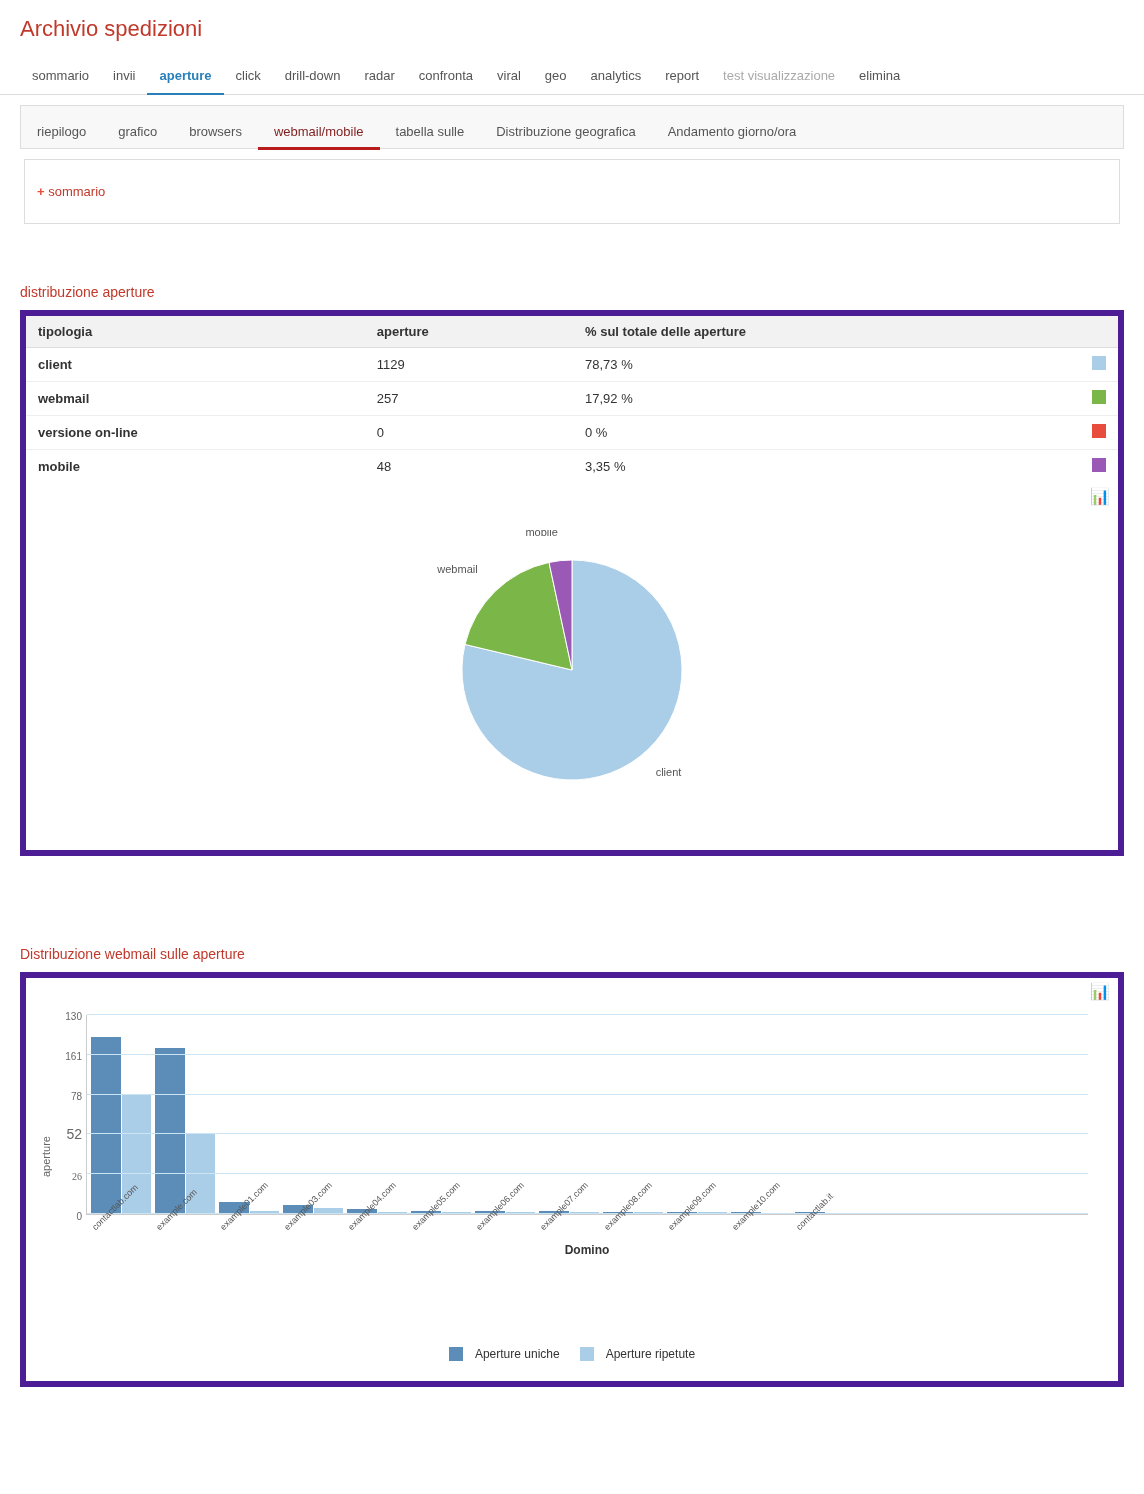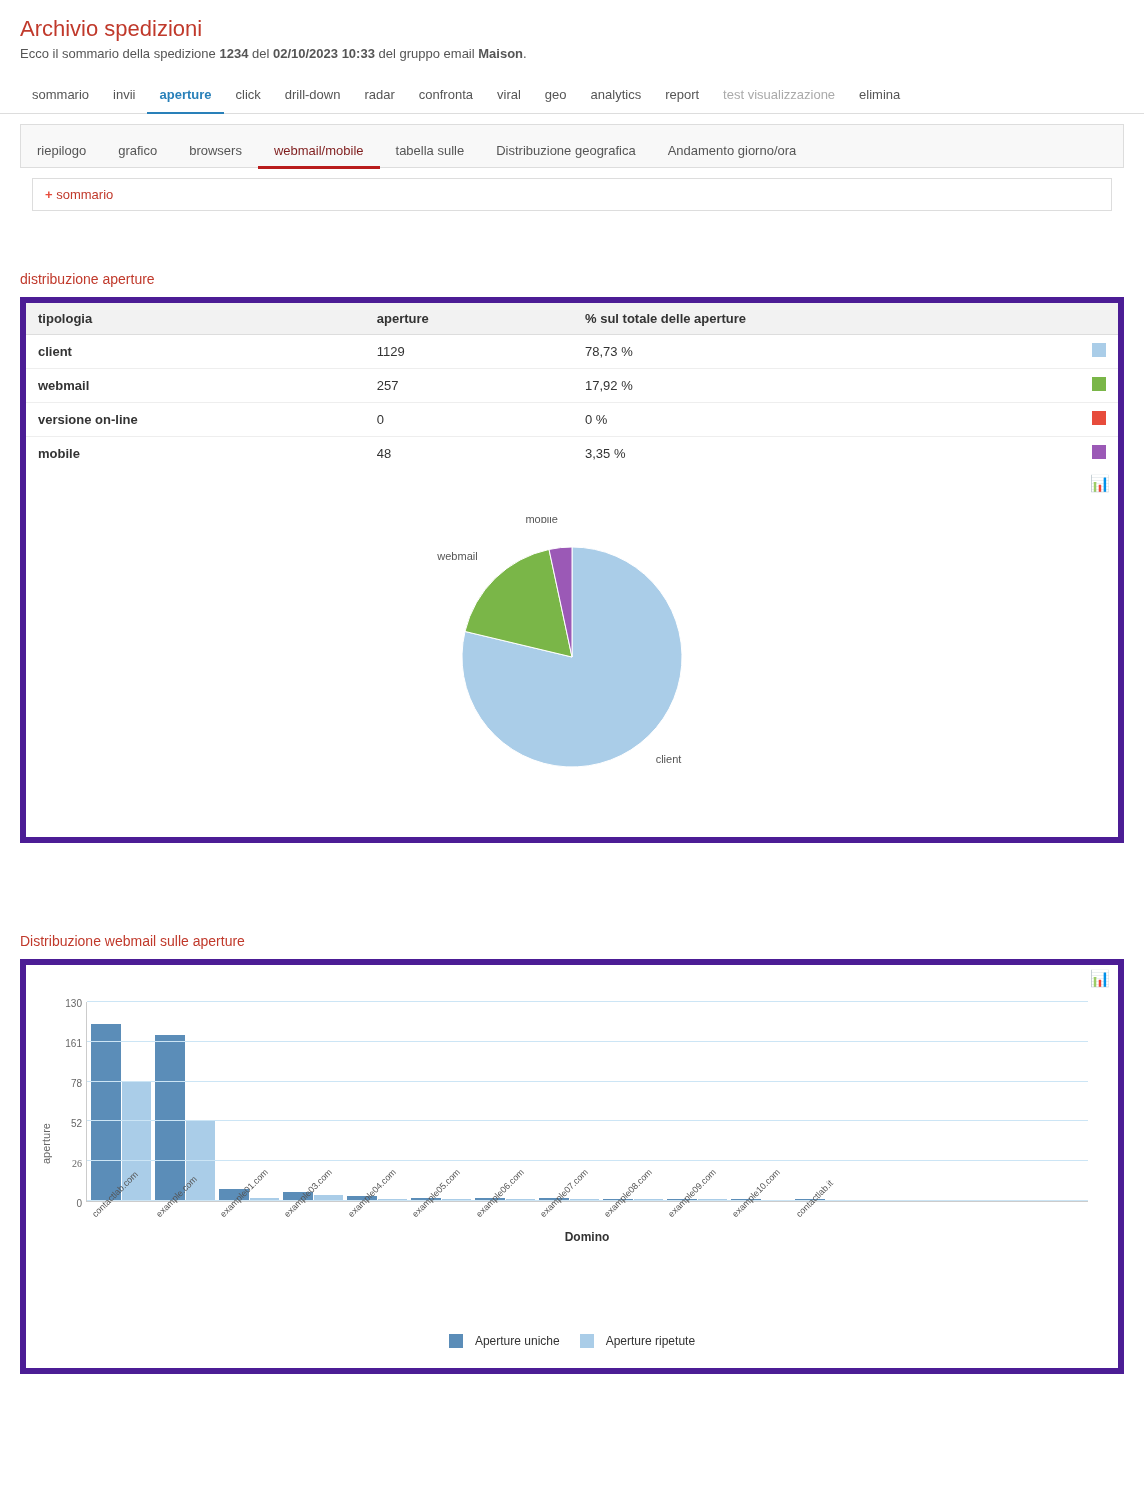--- a/index.html
+++ b/index.html
@@ -16,21 +16,21 @@
     .nav-tab.disabled { color: #aaa; cursor: default; }
 
     .content { padding: 0 20px; }
 
     .sub-tabs { display: flex; gap: 0; border-bottom: 2px solid #e0e0e0; padding: 10px 0 0; background: #f8f8f8; border: 1px solid #ddd; margin: 10px 0 0; }
     .sub-tab { padding: 8px 16px; font-size: 13px; cursor: pointer; color: #555; border-bottom: 3px solid transparent; margin-bottom: -2px; }
     .sub-tab.active { color: #7f1d1d; border-bottom: 3px solid #b91c1c; }
 
     .section-title { color: #c0392b; font-size: 14px; margin: 20px 0 10px; font-weight: normal; }
 
-    .sommario-box { border: 1px solid #ddd; padding: 8px 12px; margin: 10px 12px; }
+    .sommario-box { border: 1px solid #ddd; padding: 24px 12px; margin: 10px 4px; }
     .sommario-toggle { color: #c0392b; cursor: pointer; font-size: 13px; }
     .sommario-toggle .plus { color: #e74c3c; font-weight: bold; }
 
     .table-container { border: 1px solid #ddd; margin-bottom: 10px; }
     table { width: 100%; border-collapse: collapse; }
     table th { background: #f2f2f2; padding: 8px 12px; text-align: left; font-weight: bold; font-size: 13px; border-bottom: 1px solid #ddd; }
     table td { padding: 8px 12px; border-bottom: 1px solid #eee; font-size: 13px; }
     table tr:last-child td { border-bottom: none; }
     table td.color-indicator { width: 30px; text-align: center; }
     .color-box { display: inline-block; width: 14px; height: 14px; }
@@ -45,28 +45,20 @@
     .legend-item { display: flex; align-items: center; gap: 12px; font-size: 12px; }
     .legend-color { width: 14px; height: 14px; }
 
     .chart-section-box { border: 6px solid #4c1d95; }
   </style>
 </head>
 <body>
 
 <div class="page-header">
   <h1 class="page-title">Archivio spedizioni</h1>
-  <p class="page-subtitle">
-    <span>Ecco il sommario della spedizione</span>
-    <strong>1234</strong>
-    <span>del</span>
-    <strong>02/10/2023 10:33</strong>
-    <span>del gruppo email</span>
-    <strong>Maison</strong>.
-  </p>
 </div>
 
 <nav class="nav-tabs">
 
 <a class="nav-tab" href="#">sommario</a>
     <a class="nav-tab" href="#">invii</a>
     <a class="nav-tab active" href="#">aperture</a>
     <a class="nav-tab" href="#">click</a>
     <a class="nav-tab" href="#">drill-down</a>
     <a class="nav-tab" href="#">radar</a>
@@ -170,21 +162,21 @@
     <div class="chart-export">
       <span class="export-icon">📊</span>
     </div>
     <div style="position:relative; padding: 10px 30px 80px 60px;">
       <div style="position:absolute;left:0;top:50%;transform:rotate(-90deg) translateX(50%);font-size:11px;color:#666;white-space:nowrap;">aperture</div>
       <div style="position:relative;">
 
         <div id="y-axis-ticks" style="position:absolute;left:-40px;top:0;height:200px;width:40px;">
             <div style="position: absolute; right: 4px; font-size: 10px; color: rgb(102, 102, 102); bottom: calc(0% - 7px);">0</div>
             <div style="position: absolute; right: 4px; font-size: 10px; color: rgb(102, 102, 102); bottom: calc(20% - 7px); font-family: Liberation Serif, serif;">26</div>
-            <div style="position: absolute; right: 4px; font-size: 10px; color: rgb(102, 102, 102); bottom: calc(40% - 7px); margin-left: 31px;">52</div>
+            <div style="position: absolute; right: 4px; font-size: 14px; color: rgb(102, 102, 102); bottom: calc(40% - 7px); margin-left: 31px;">52</div>
             <div style="position: absolute; right: 4px; font-size: 10px; color: rgb(102, 102, 102); bottom: calc(60% - 7px);">78</div>
             <div style="position: absolute; right: 4px; font-size: 10px; color: rgb(102, 102, 102); bottom: calc(80% - 7px);">161</div>
             <div style="position: absolute; right: 4px; font-size: 10px; color: rgb(102, 102, 102); bottom: calc(100% - 7px);">130</div>
           </div>
 
         <div style="position:relative;height:200px;background:#fff;border-left:1px solid #ccc;border-bottom:1px solid #ccc;">
           <div id="grid-lines" style="position:absolute;width:100%;height:100%;">
               <div style="position: absolute; width: 100%; border-top: 1px solid rgb(204, 229, 245); bottom: 0%;"></div>
               <div style="position: absolute; width: 100%; border-top: 1px solid rgb(204, 229, 245); bottom: 20%;"></div>
               <div style="position: absolute; width: 100%; border-top: 1px solid rgb(204, 229, 245); bottom: 40%;"></div>

